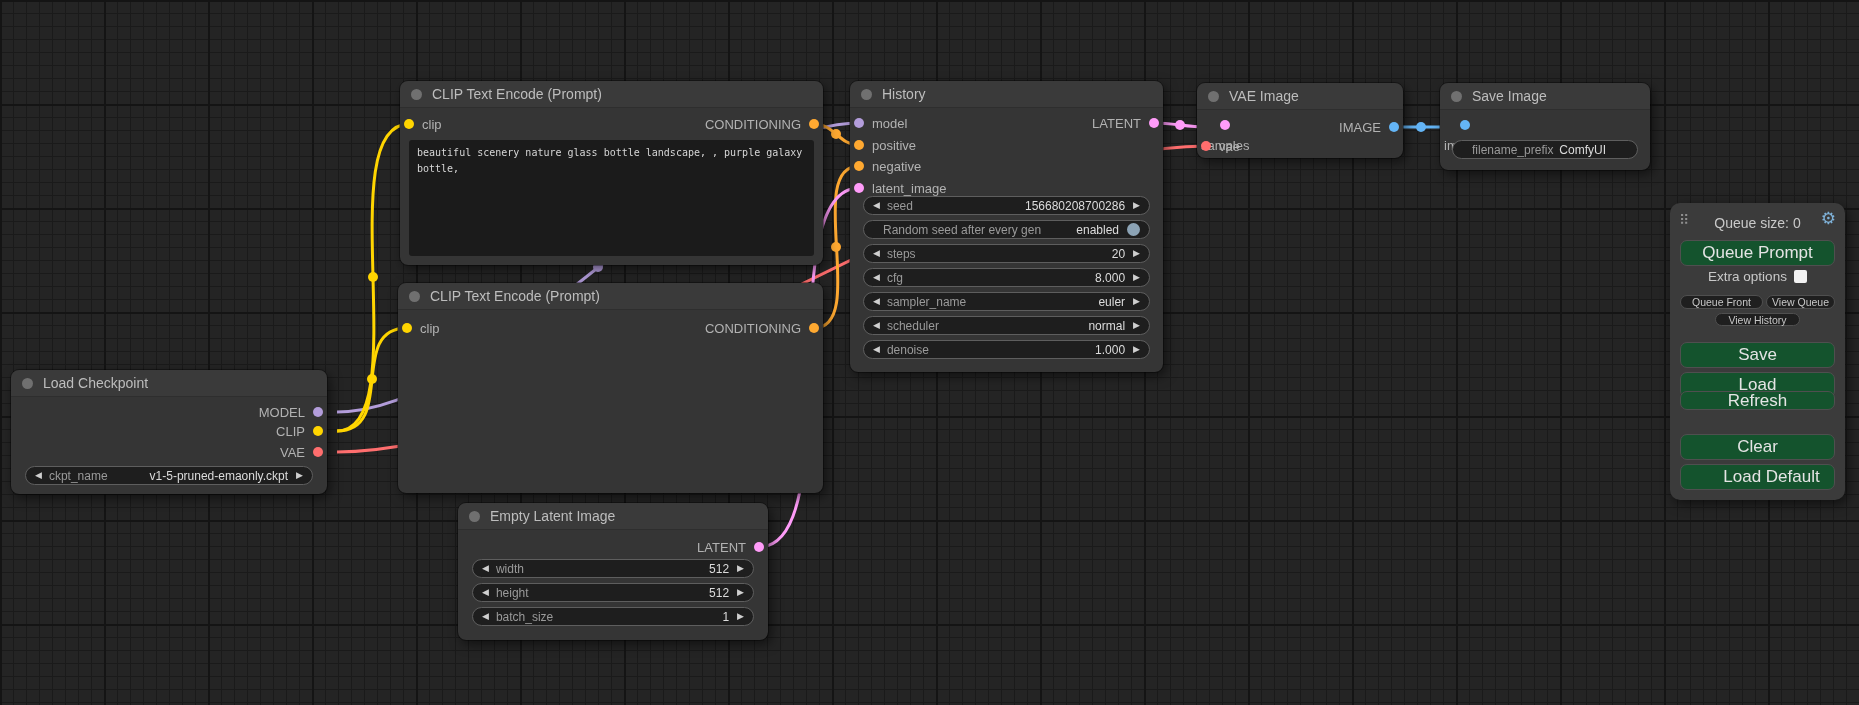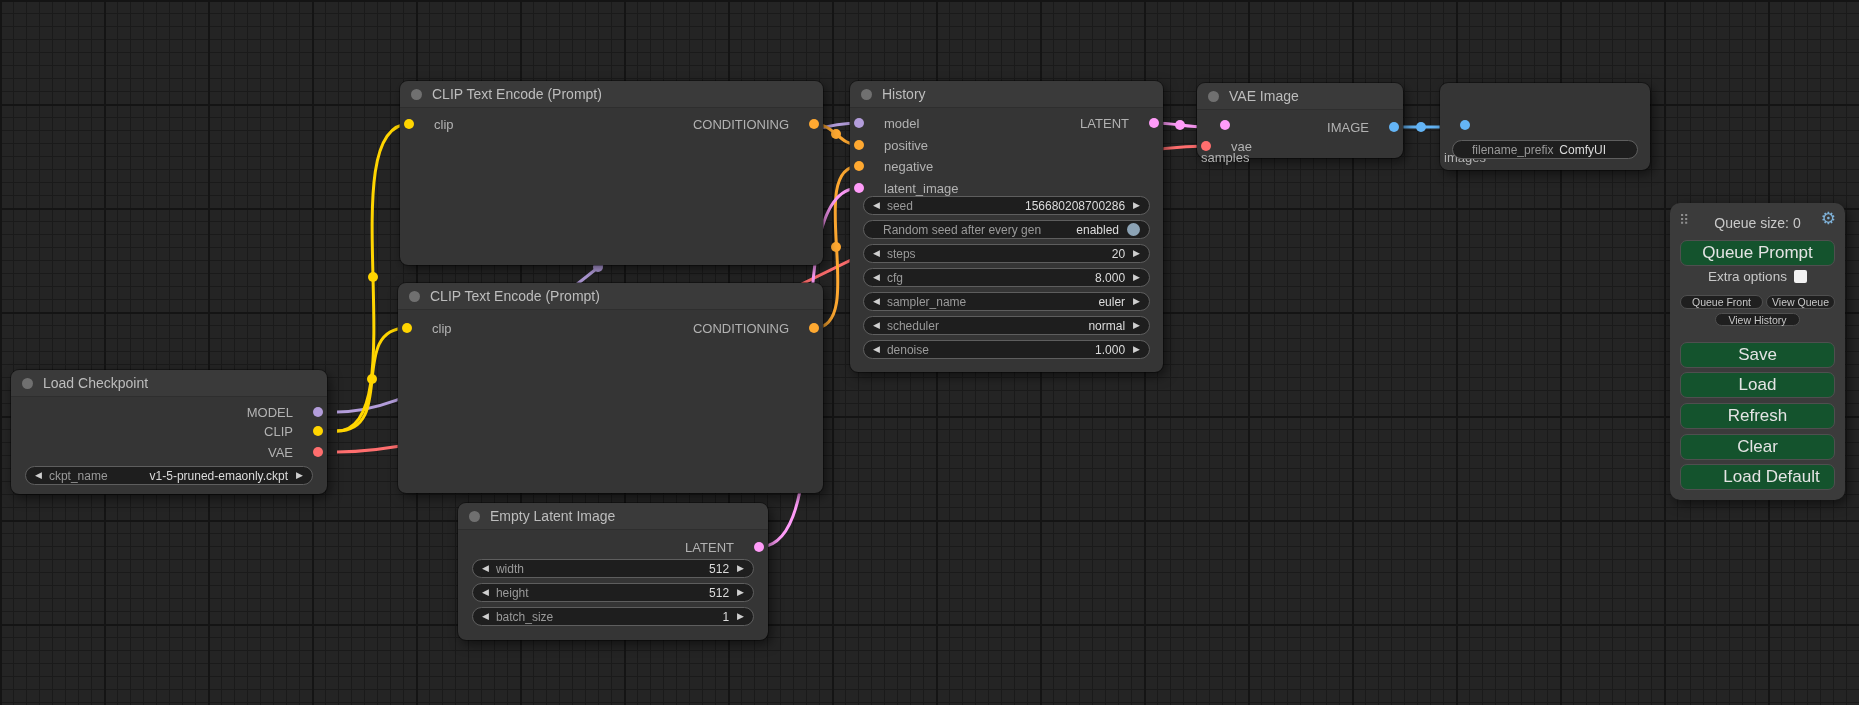--- a/index.html
+++ b/index.html
@@ -20,21 +20,21 @@
     position:absolute;background:#353535;border-radius:8px;
     box-shadow:3px 4px 12px rgba(0,0,0,.55);outline:1px solid rgba(0,0,0,.35);
     color:#b8b8b8;
   }
   .node-title{
     height:26px;background:#3a3a3a;border-radius:8px 8px 0 0;
     display:flex;align-items:center;padding-left:11px;gap:10px;
     font-size:14px;color:#bdbdbd;border-bottom:1px solid #2e2e2e;
   }
   .title-dot{width:11px;height:11px;border-radius:50%;background:#707070;flex:0 0 auto;}
-  .port{position:absolute;display:flex;align-items:center;gap:20px;font-size:13px;color:#b2b2b2;height:14px;}
+  .port{position:absolute;display:flex;align-items:center;gap:8px;font-size:13px;color:#b2b2b2;height:14px;}
   .port.in{left:4px;}
   .port.out{right:4px;flex-direction:row-reverse;}
   .pdot{width:10px;height:10px;border-radius:50%;flex:0 0 auto;}
   .nodetext{
     position:absolute;background:#1b1b1b;border-radius:3px;
     font-family:"DejaVu Sans Mono",monospace;font-size:10px;line-height:1.55;
     color:#d6d6d6;padding:5px 8px;white-space:pre-wrap;word-break:break-word;overflow:hidden;
   }
   .widget{
     position:absolute;height:19px;background:#1e1e1e;border:1px solid #5e5e5e;
@@ -120,20 +120,21 @@
       <span>CLIP Text Encode (Prompt)</span>
     </div>
     <div class="port in" style="top:36px;">
       <span class="pdot" style="background-color: rgb(255, 213, 0);"></span>
       <span>clip</span>
     </div>
     <div class="port out" style="top:36px;">
       <span class="pdot" style="background-color: rgb(255, 169, 49);"></span>
       <span>CONDITIONING</span>
     </div>
+    <div class="nodetext" style="left:9px;right:9px;top:59px;bottom:9px;">beautiful scenery nature glass bottle landscape, , purple galaxy bottle,</div>
   </div>
 
   <div class="node" style="left:398px;top:283px;width:425px;height:210px;">
     <div class="node-title">
       <span class="title-dot"></span>
       <span>CLIP Text Encode (Prompt)</span>
     </div>
     <div class="port in" style="top:38px;">
       <span class="pdot" style="background-color: rgb(255, 213, 0);"></span>
       <span>clip</span>
@@ -254,20 +255,24 @@
       <span class="pdot" style="background-color: rgb(255, 110, 110);"></span>
       <span>vae</span>
     </div>
     <div class="port out" style="top:37px;">
       <span class="pdot" style="background-color: rgb(100, 181, 246);"></span>
       <span>IMAGE</span>
     </div>
   </div>
 
   <div class="node" style="left:1440px;top:83px;width:210px;height:87px;">
+    <div class="node-title">
+      <span class="title-dot"></span>
+      <span>Save Image</span>
+    </div>
     <div class="port in" style="top:37px;flex-direction:column;">
       <span class="pdot" style="background-color: rgb(100, 181, 246);"></span>
       <span>images</span>
     </div>
     <div class="widget noarrow" style="left:12px;right:12px;top:57px;">
       <span class="wlabel">filename_prefix</span>
       <span class="wvalue" style="margin-right:22px;">ComfyUI</span>
     </div>
   </div>
 
@@ -282,18 +287,18 @@
       <span>Extra options</span>
       <span class="checkbox"></span>
     </div>
 
     <div class="spill" style="left:10px;top:92px;width:83px;height:14px;">Queue Front</div>
     <div class="spill" style="left:96px;top:92px;width:69px;height:14px;">View Queue</div>
     <div class="spill" style="left:45px;top:110px;width:85px;height:13px;">View History</div>
 
     <div class="pbtn" style="top:139px;height:26px;">Save</div>
     <div class="pbtn" style="top:169px;height:26px;">Load</div>
-    <div class="pbtn" style="top:200px;height:26px;">Refresh</div>
+    <div class="pbtn" style="top:188px;height:19px;">Refresh</div>
     <div class="pbtn" style="top:231px;height:26px;">Clear</div>
     <div class="pbtn" style="top:261px;height:26px;padding-left:28px;">Load Default</div>
   </div>
 
 </div>
 
 </body></html>

